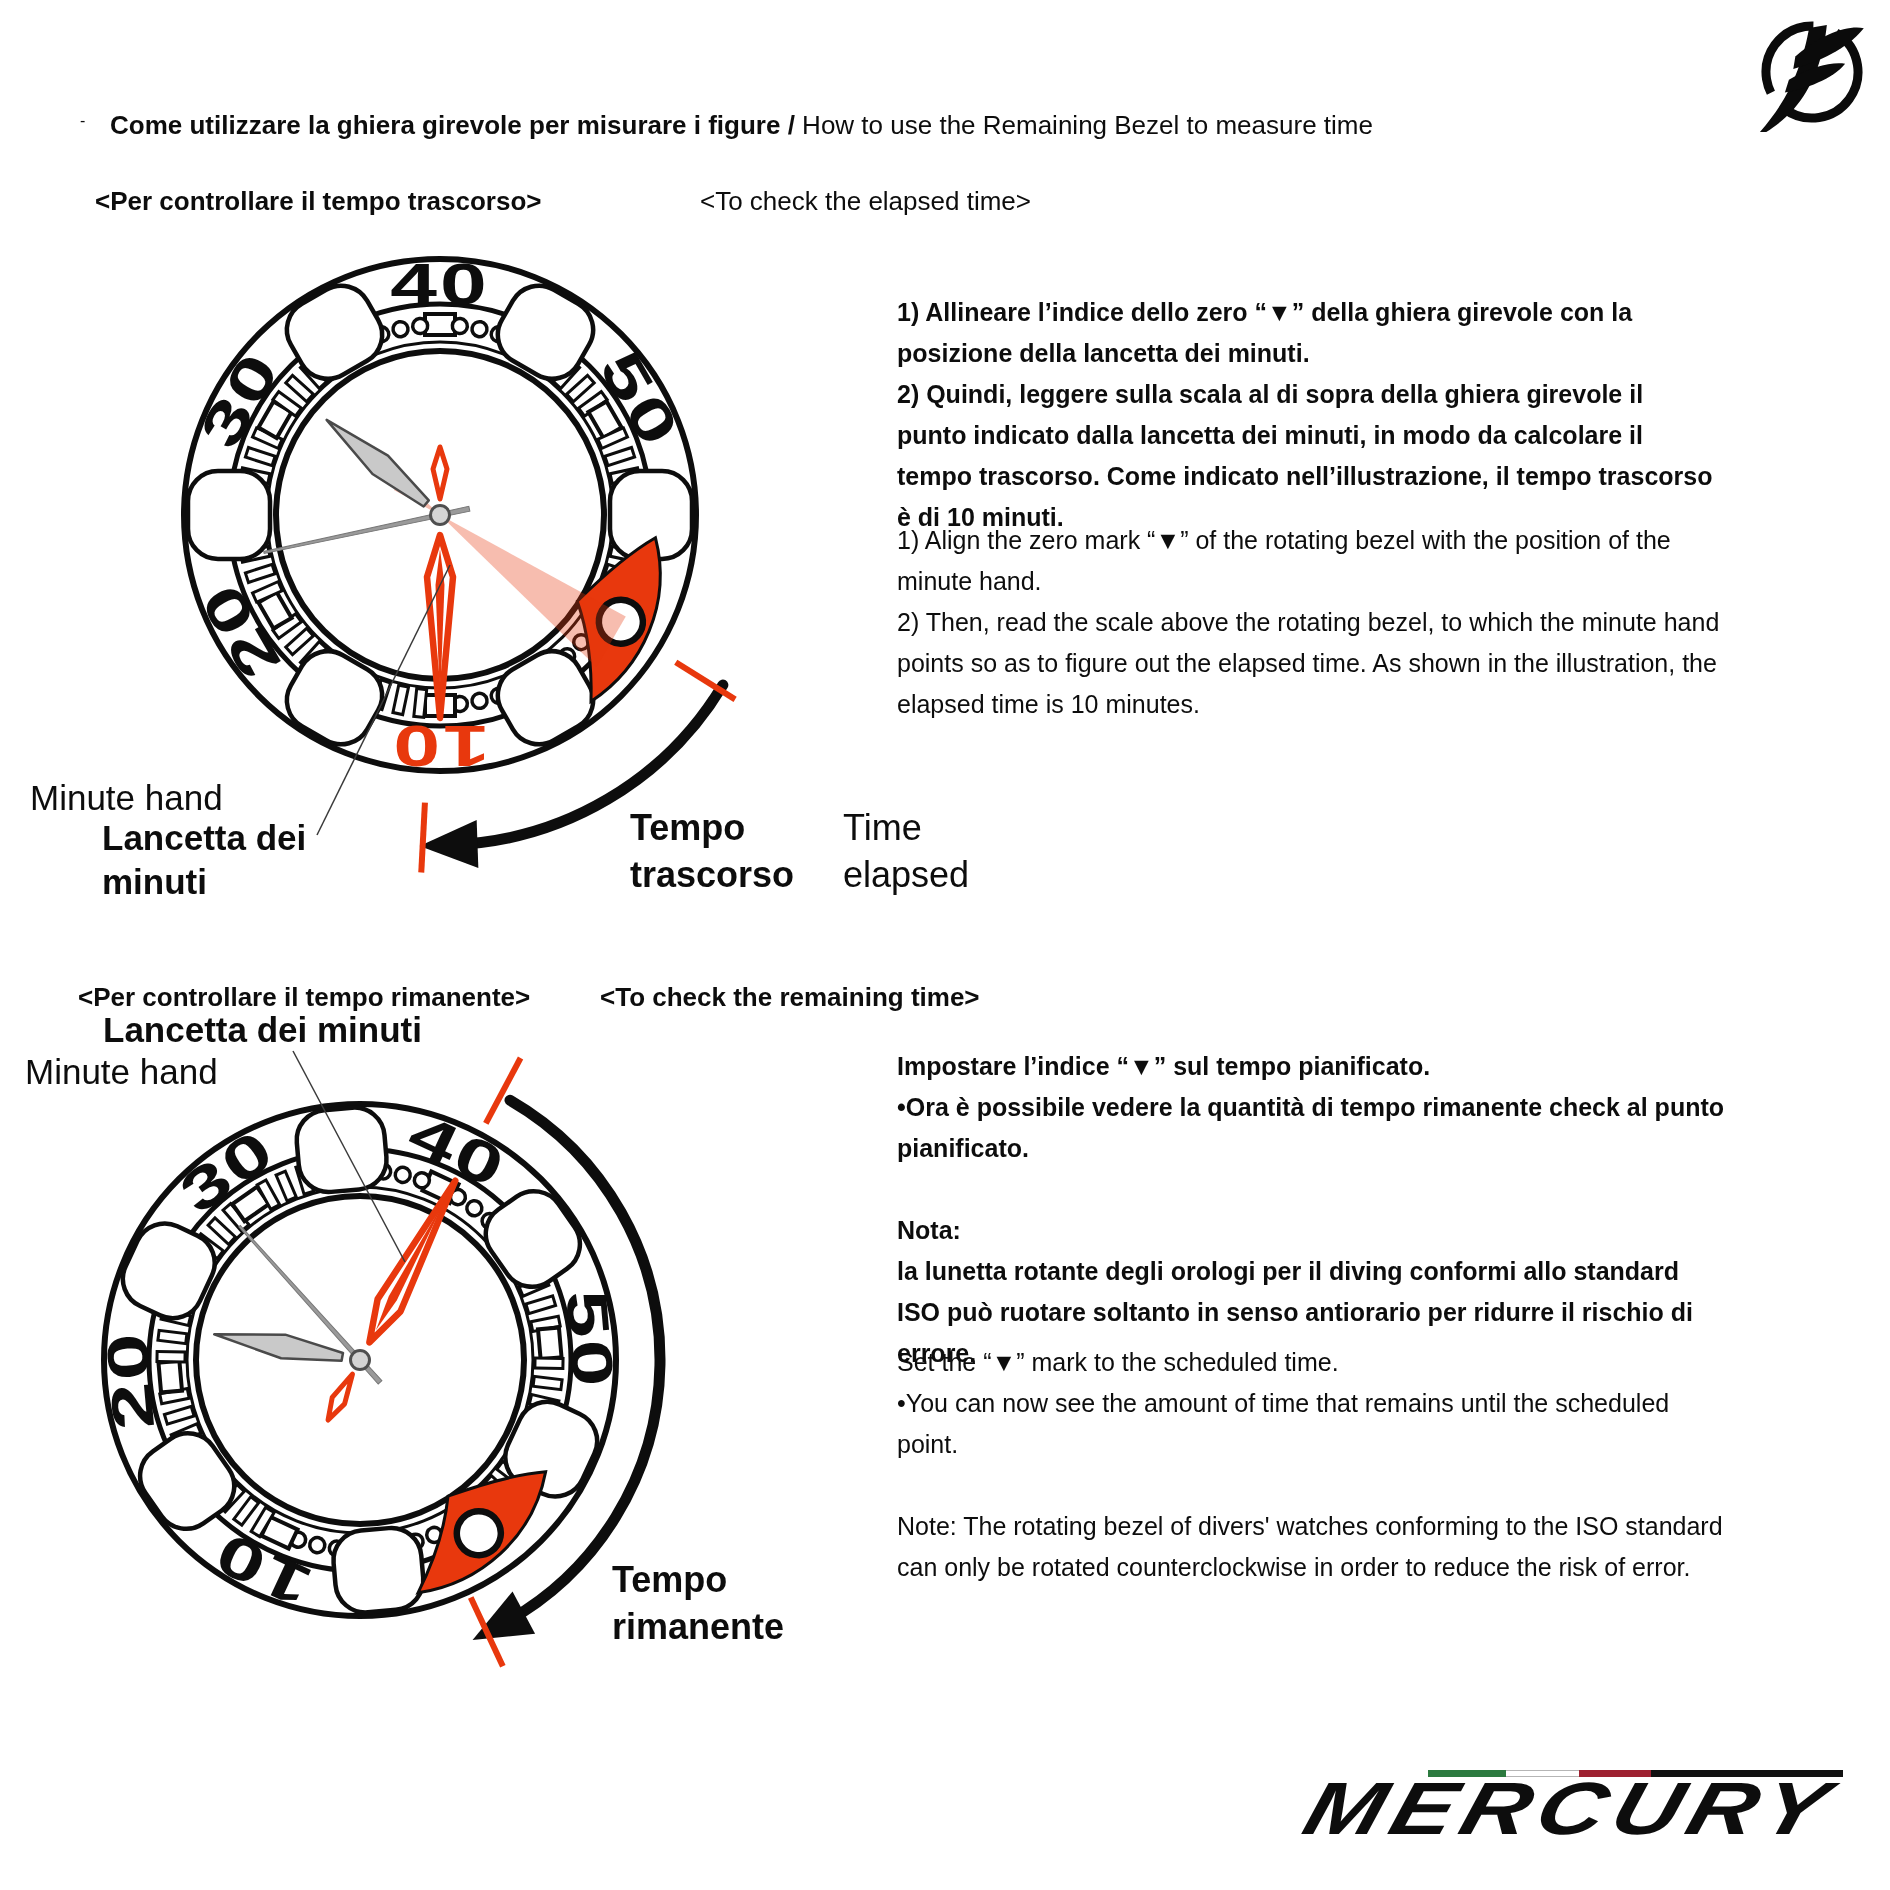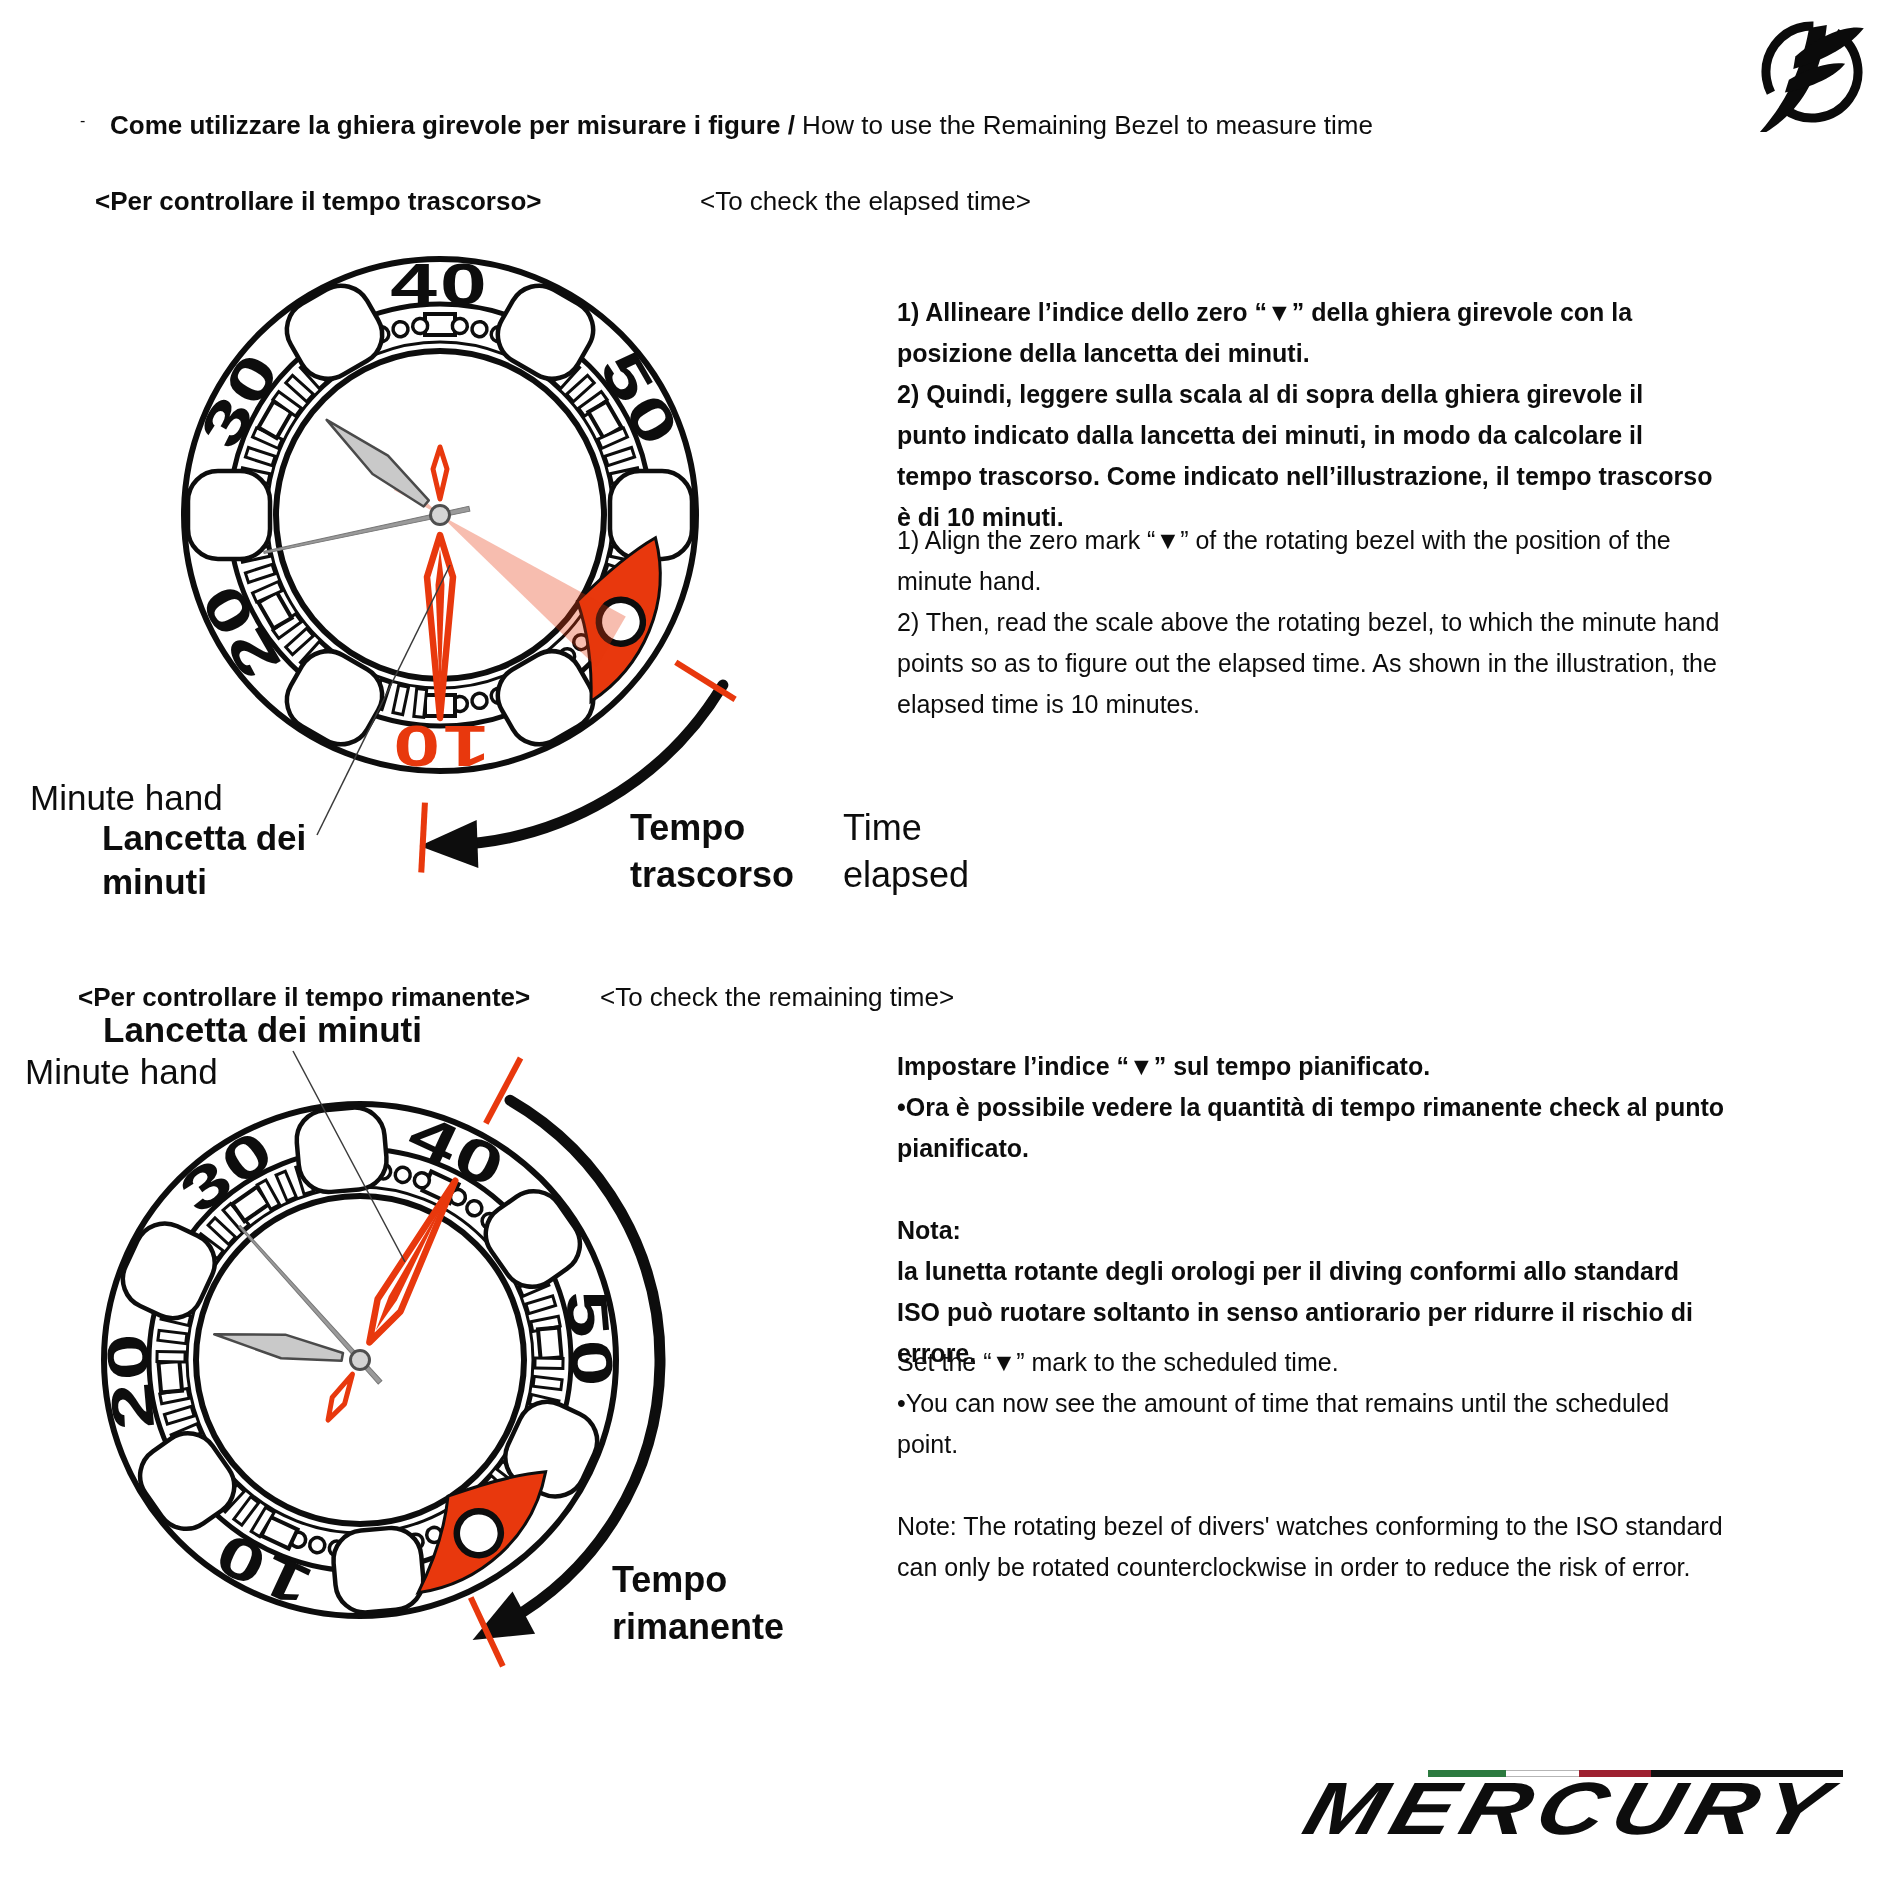--- a/index.html
+++ b/index.html
@@ -301,21 +301,21 @@
 
   <div class="abs lbl pre" style="left:30px;top:776px;">Minute hand</div>
   <div class="abs lbl b pre" style="left:102px;top:816px;">Lancetta dei
 minuti</div>
   <div class="abs lbl2 b pre" style="left:630px;top:804px;">Tempo
 trascorso</div>
   <div class="abs lbl2 pre" style="left:843px;top:804px;">Time
 elapsed</div>
 
   <div class="abs sechead b" style="left:78px;top:982px;">&lt;Per controllare il tempo rimanente&gt;</div>
-  <div class="abs sechead" style="left:600px;top:982px;">&lt;To check the remaining time&gt;</div>
+  <div class="abs sechead" style="left:600px;top:982px;font-weight:bold;">&lt;To check the remaining time&gt;</div>
 
   <div class="abs lbl b pre" style="left:103px;top:1008px;">Lancetta dei minuti</div>
   <div class="abs lbl pre" style="left:25px;top:1050px;">Minute hand</div>
 
   <svg id="watch-svg-2" class="abs" style="left:60px;top:1040px;" width="700" height="670" viewBox="0 0 700 670">
       <g transform="translate(300,320)">
         <circle r="256" fill="#fff" stroke="#0d0d0d" stroke-width="6"></circle>
         <circle r="211" fill="#fff" stroke="#0d0d0d" stroke-width="5"></circle>
         <g transform="rotate(25)">
           <rect x="-15" y="-201" width="30" height="21" fill="#fff" stroke="#0d0d0d" stroke-width="4"></rect>

